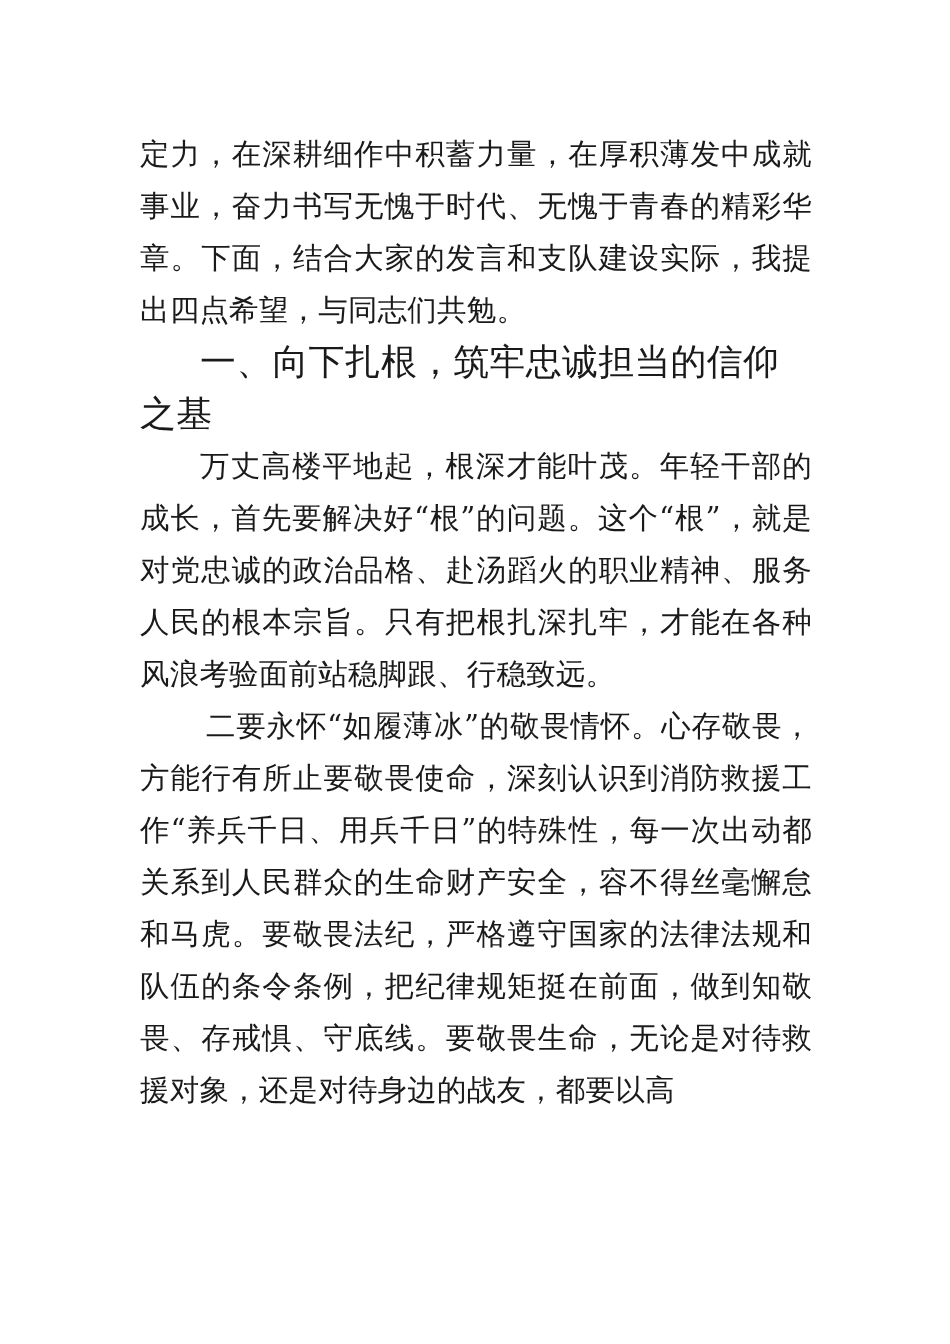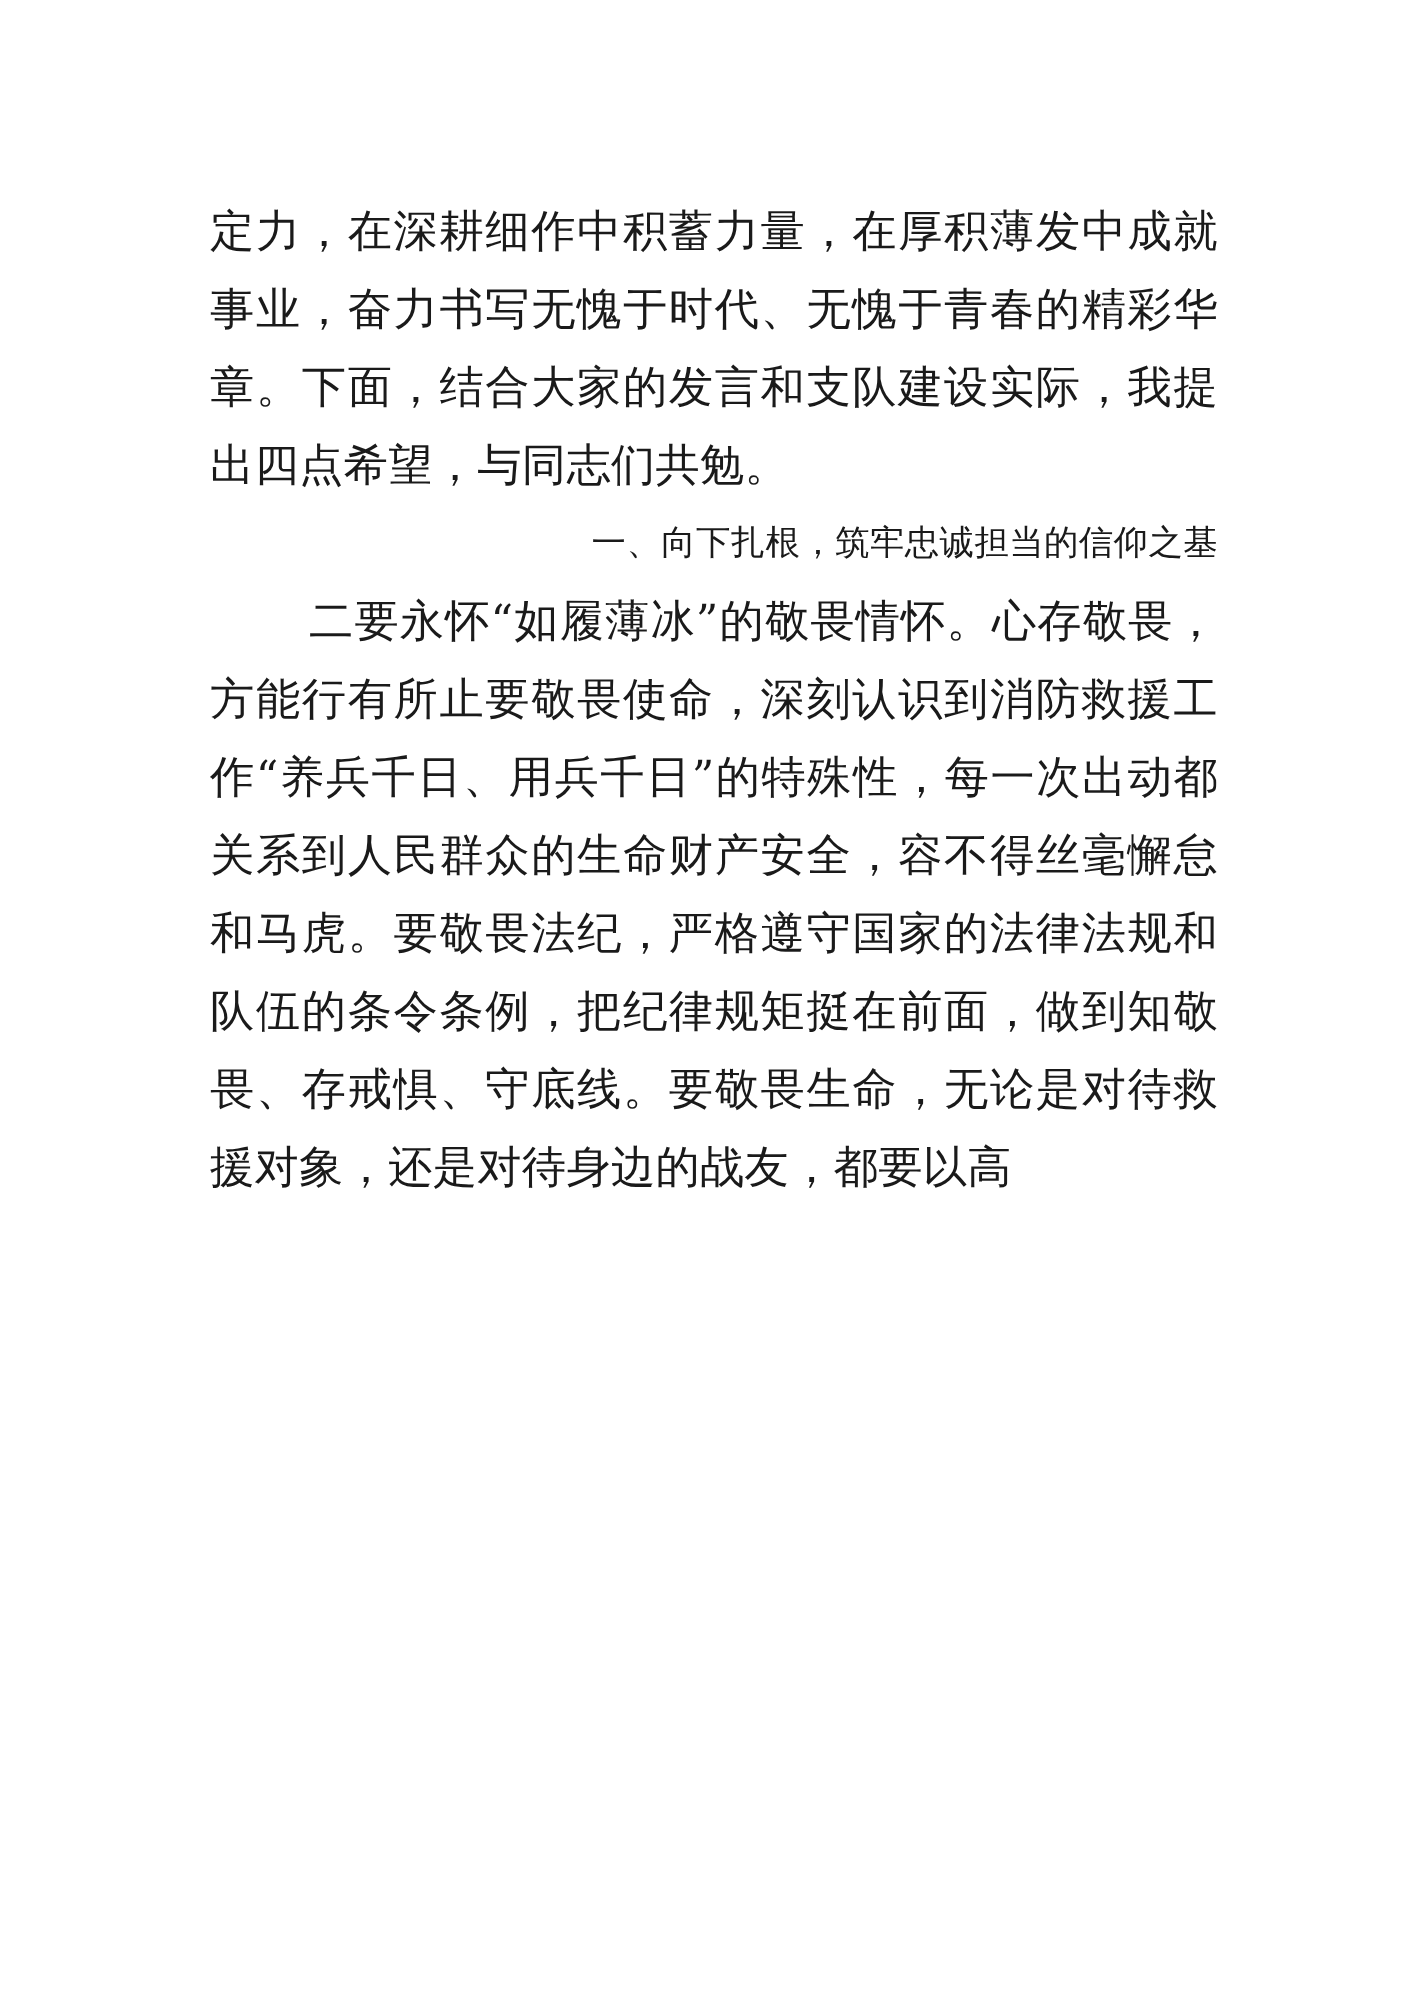--- a/index.html
+++ b/index.html
@@ -45,37 +45,38 @@
   }
   .para.indent2 {
     text-indent: 60px;
   }
   .para.indent2b {
     text-indent: 66px;
   }
   .heading {
     margin: 0;
     padding: 0;
-    font-size: 23px;
+    font-size: 36px;
     line-height: 52px;
     color: #1a1a1a;
     font-weight: normal;
     text-indent: 60px;
-    text-align: right;
+    text-align: left;
     letter-spacing: 0.2px;
   }
 </style>
 </head>
 <body>
 
 <div id="page">
   <div id="text-column">
 
     <p class="para cont">定力，在深耕细作中积蓄力量，在厚积薄发中成就事业，奋力书写无愧于时代、无愧于青春的精彩华章。下面，结合大家的发言和支队建设实际，我提出四点希望，与同志们共勉。</p>
 
     <p class="heading">一、向下扎根，筑牢忠诚担当的信仰之基</p>
 
+    <p class="para indent2">万丈高楼平地起，根深才能叶茂。年轻干部的成长，首先要解决好“根”的问题。这个“根”，就是对党忠诚的政治品格、赴汤蹈火的职业精神、服务人民的根本宗旨。只有把根扎深扎牢，才能在各种风浪考验面前站稳脚跟、行稳致远。</p>
 
 
     <p class="para indent2b">二要永怀“如履薄冰”的敬畏情怀。心存敬畏，方能行有所止要敬畏使命，深刻认识到消防救援工作“养兵千日、用兵千日”的特殊性，每一次出动都关系到人民群众的生命财产安全，容不得丝毫懈怠和马虎。要敬畏法纪，严格遵守国家的法律法规和队伍的条令条例，把纪律规矩挺在前面，做到知敬畏、存戒惧、守底线。要敬畏生命，无论是对待救援对象，还是对待身边的战友，都要以高</p>
 
   </div>
 </div>
 
 </body></html>

